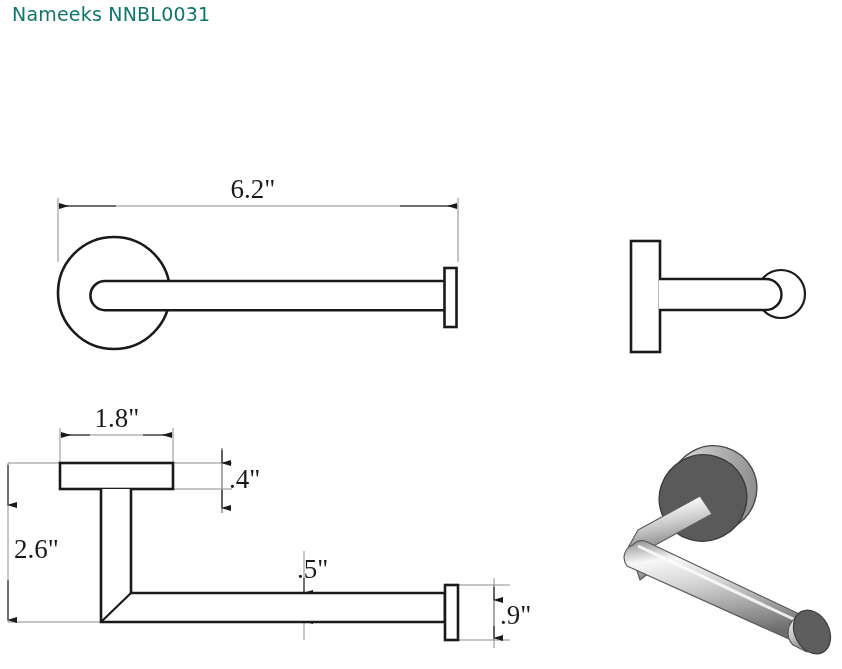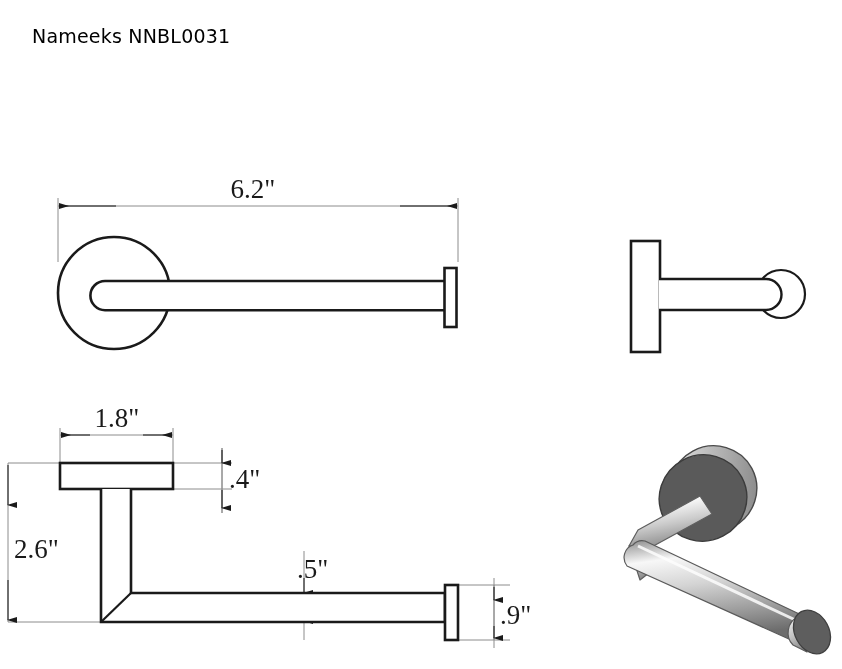--- a/index.html
+++ b/index.html
@@ -16,28 +16,27 @@
   }
   #page {
     position: absolute;
     left: 0; top: 0;
     width: 842px;
     height: 669px;
     background: #ffffff;
   }
   .title {
     position: absolute;
-    left: 32px;
+    left: 12px;
     top: 3px;
     font-family: "DejaVu Sans", sans-serif;
     font-size: 19px;
-    color: #000000;
+    color: #0f766e;
     letter-spacing: 0.2px;
     white-space: nowrap;
-    margin-top: 22px;
   }
   svg.drawing {
     position: absolute;
     left: 0;
     top: 0;
     width: 842px;
     height: 669px;
   }
   .dimtext {
     font-family: "Liberation Serif", serif;

